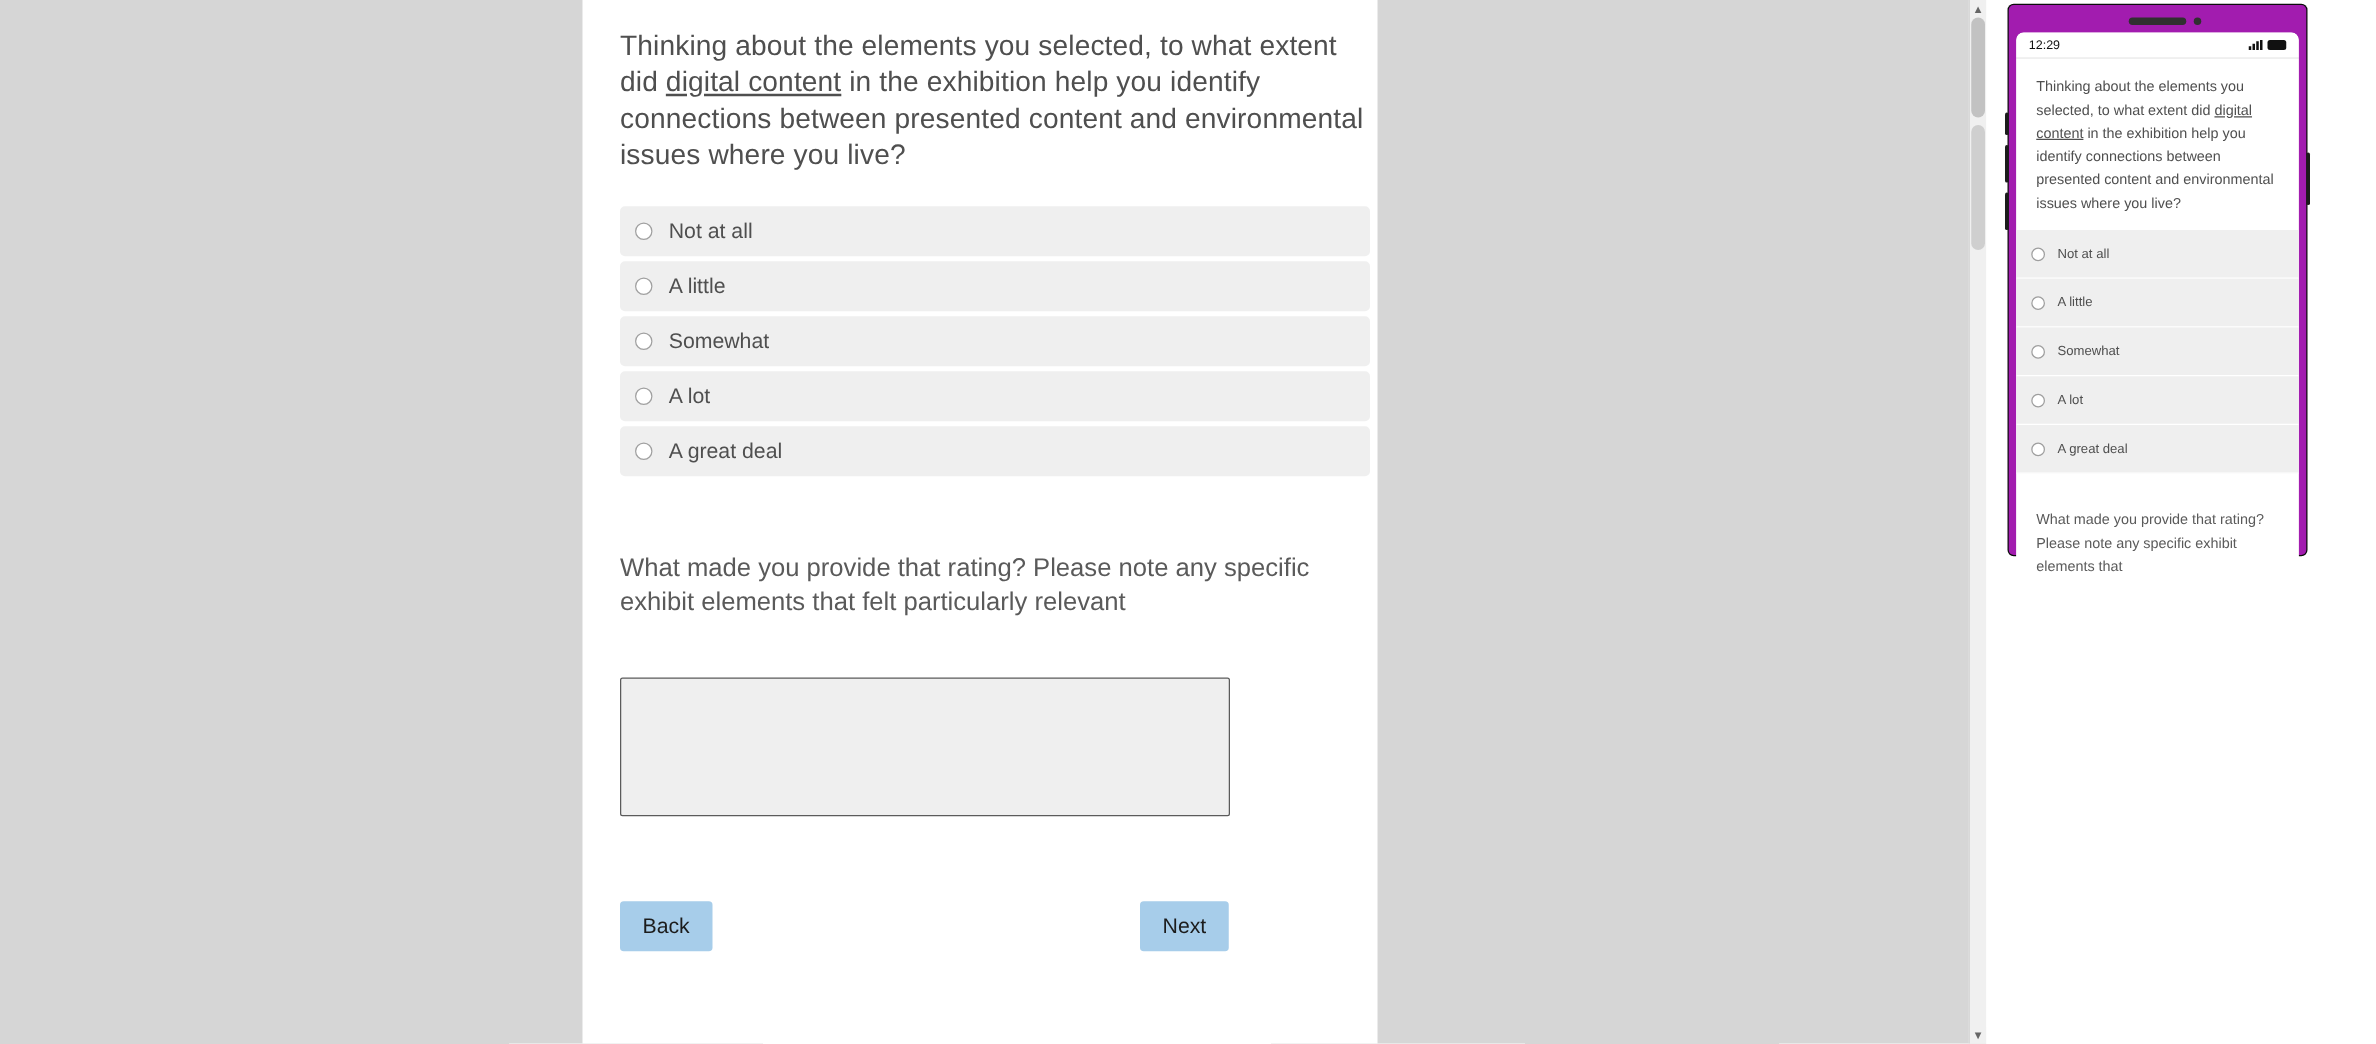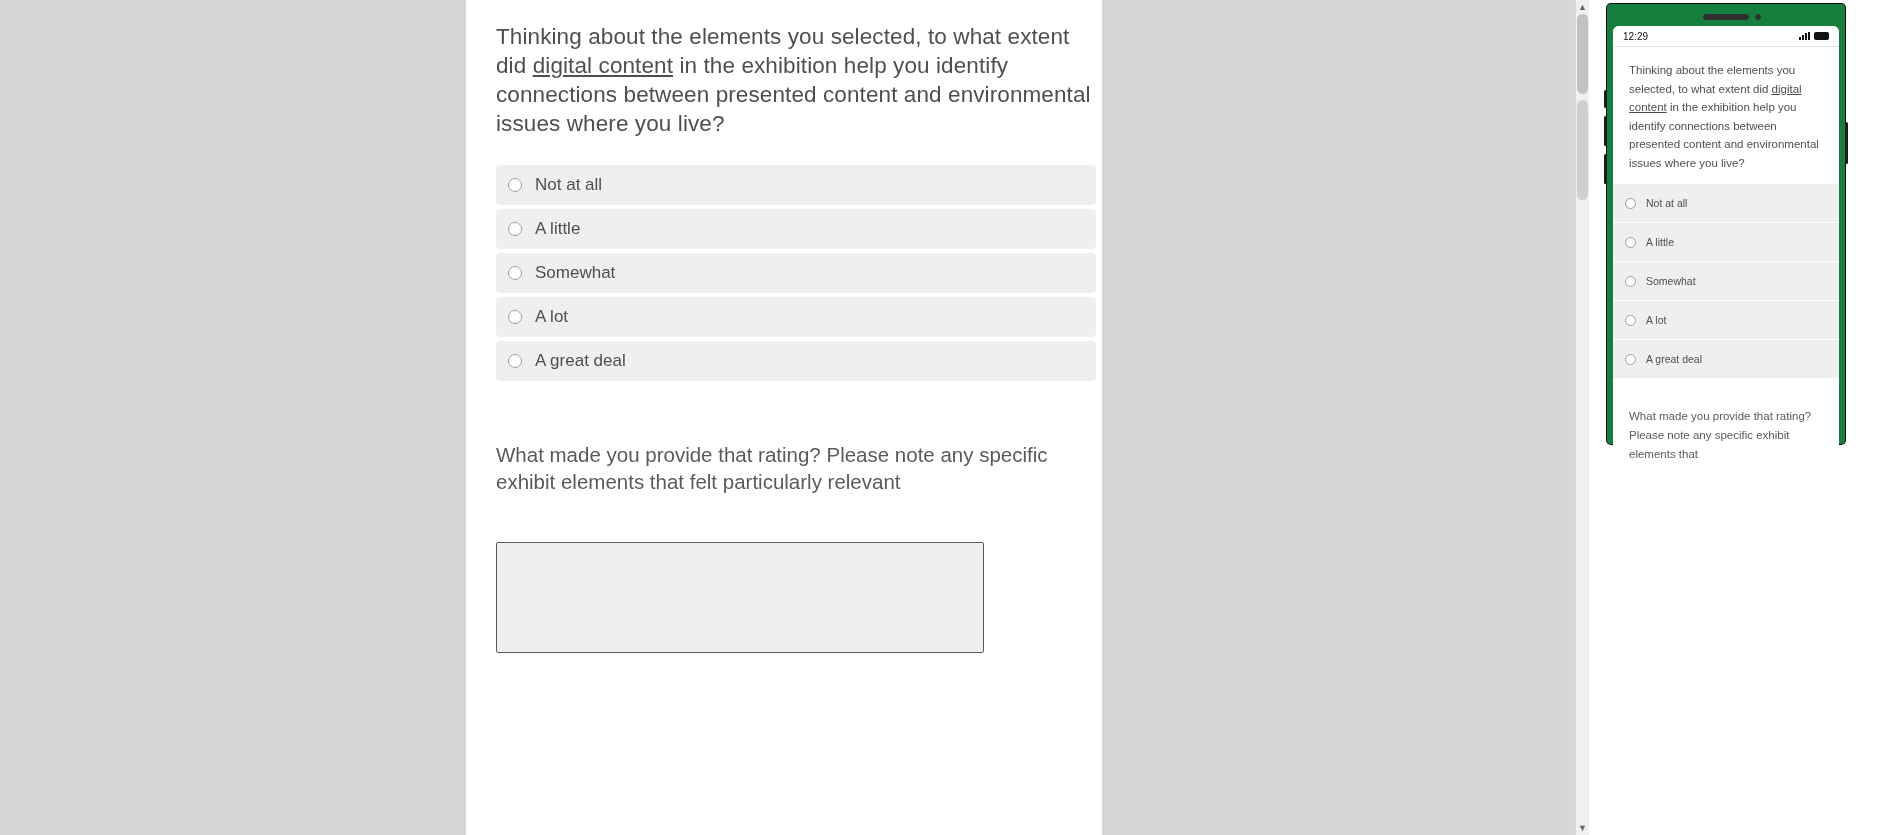--- a/index.html
+++ b/index.html
@@ -187,21 +187,21 @@
     height: 835px;
     background: #ffffff;
   }
 
   .phone {
     position: absolute;
     left: 18px;
     top: 4px;
     width: 238px;
     height: 440px;
-    background: #15803d;
+    background: #a21caf;
     border-radius: 4px;
     box-shadow: 0 0 0 1px #0c0c0c;
   }
 
   .phone-side-btn {
     position: absolute;
     background: #1b1b1b;
     border-radius: 2px;
   }
   .phone-side-btn.left1 { left: -3px; top: 86px; width: 3px; height: 18px; }
@@ -371,20 +371,24 @@
           <div class="option-row">
             <span class="radio"></span>
             <span class="option-label">A great deal</span>
           </div>
         </div>
 
         <p class="followup">What made you provide that rating? Please note any specific exhibit elements that felt particularly relevant</p>
 
         <textarea class="textarea-box" placeholder="" style=""></textarea>
 
+        <div class="nav-buttons">
+          <button class="nav-btn">Back</button>
+          <button class="nav-btn">Next</button>
+        </div>
 
       </div>
     </div>
 
     <div class="scrollbar-track">
       <div class="scrollbar-arrow up">▲</div>
       <div class="scrollbar-thumb"></div>
       <div class="scrollbar-thumb2"></div>
       <div class="scrollbar-arrow down">▼</div>
     </div>

